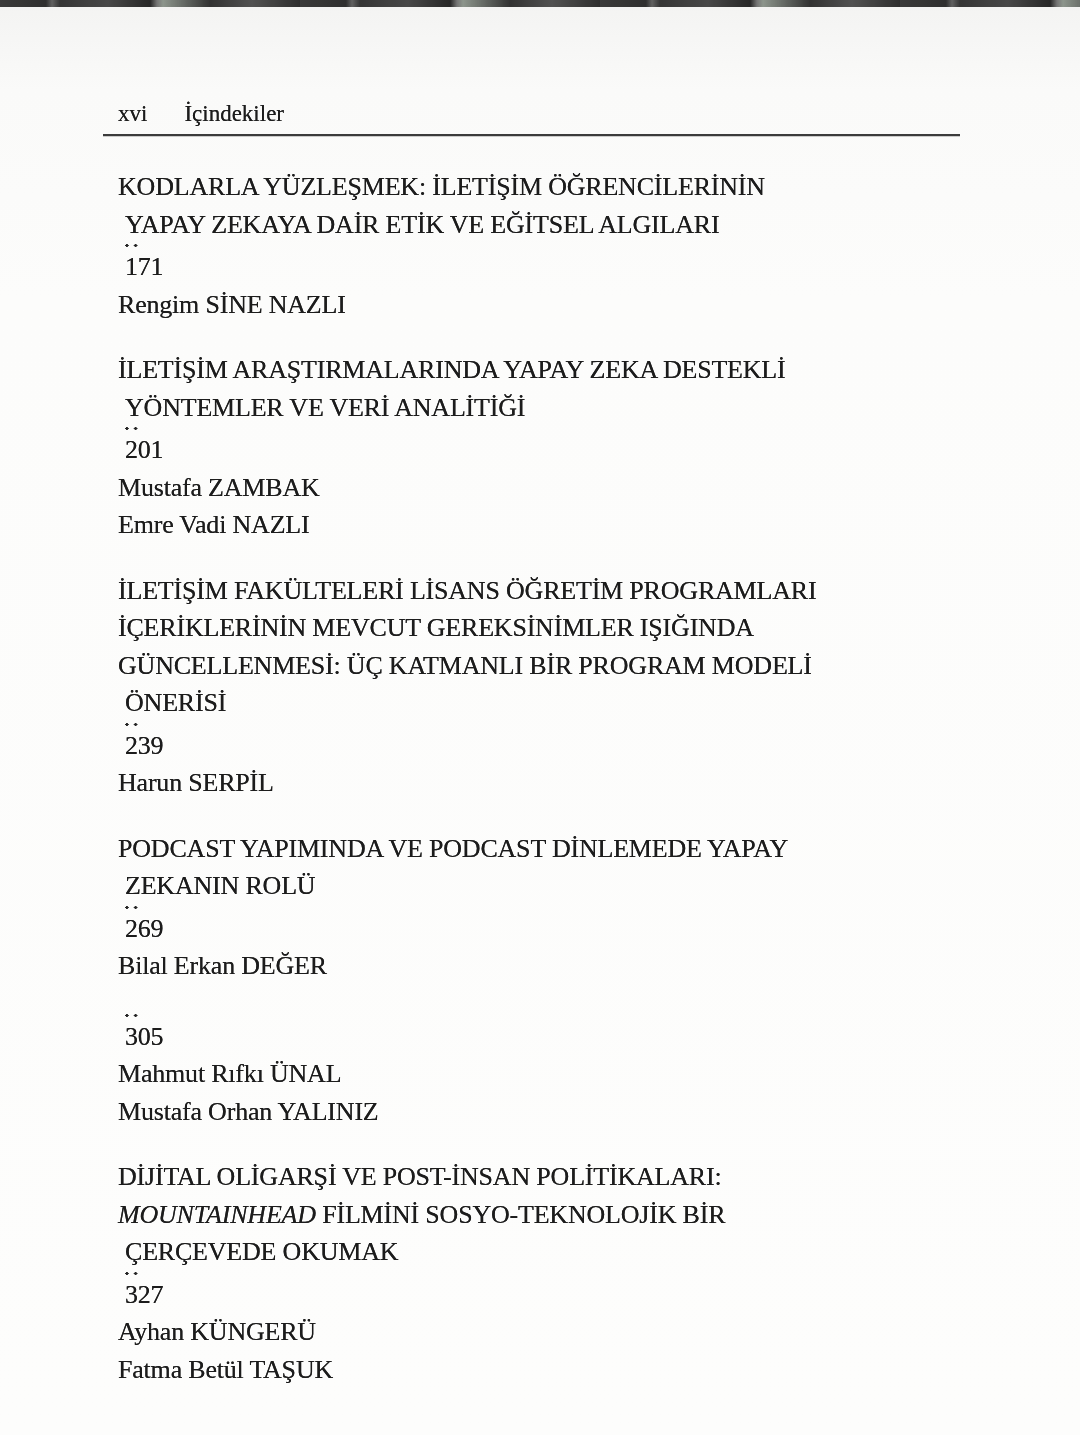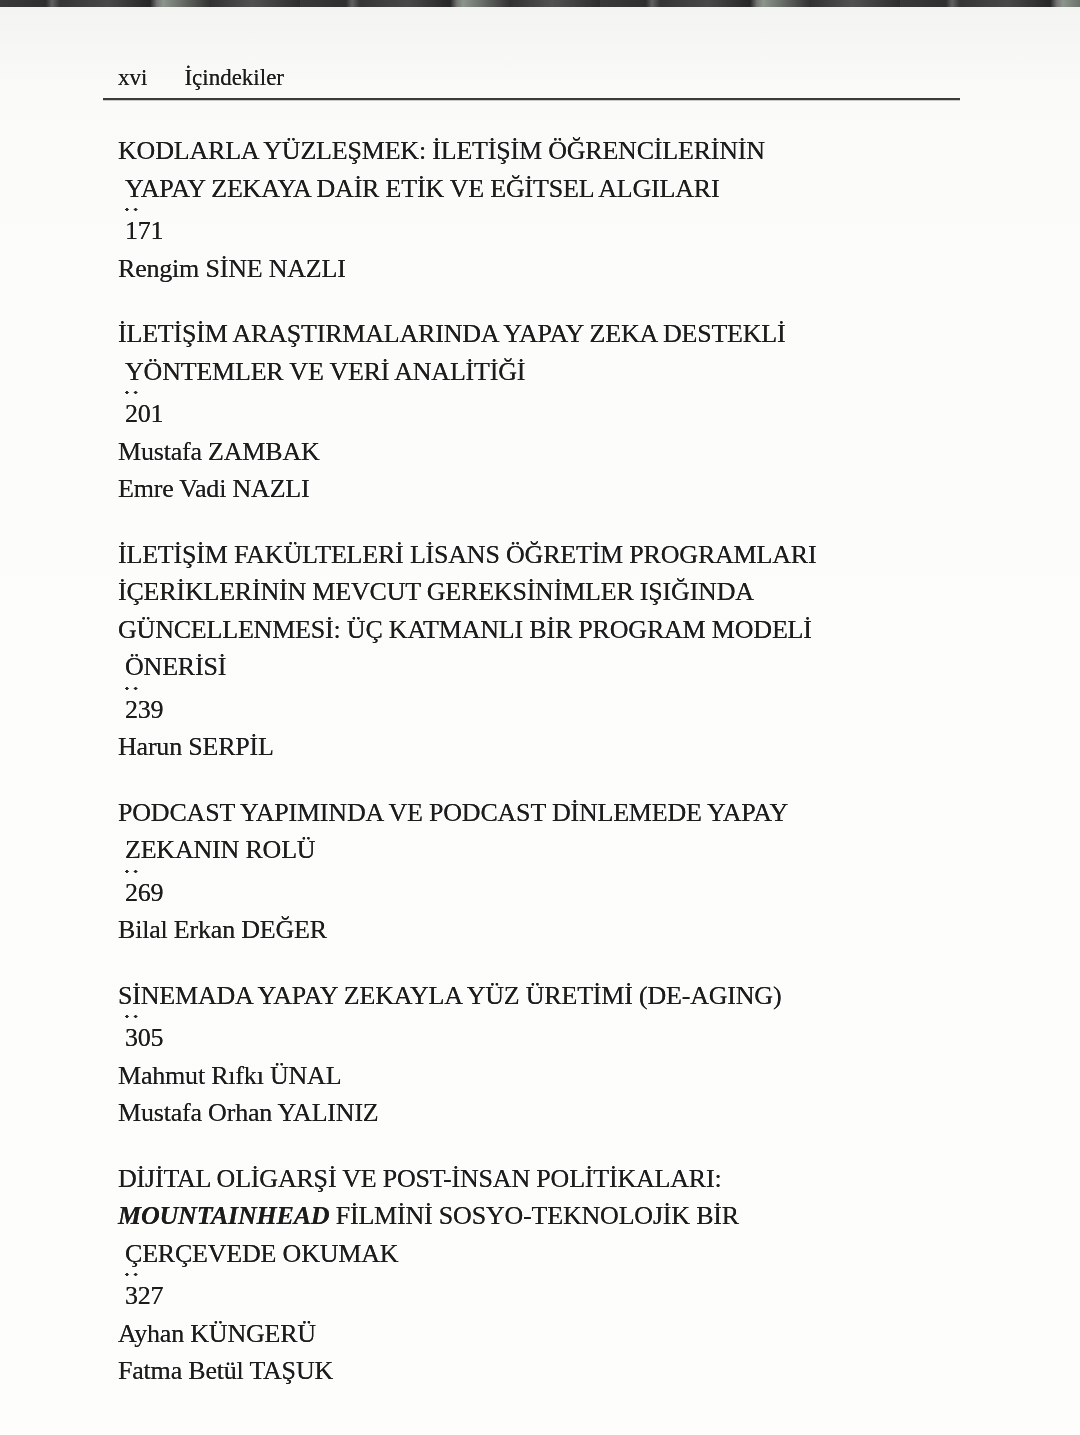--- a/index.html
+++ b/index.html
@@ -25,21 +25,21 @@
       #2b2b2b 0px, #1f1f1f 46px, #555 52px, #262626 60px,
       #3a3a3a 108px, #161616 150px, #6a6a6a 157px, #2328 163px,
       #222 210px, #444 252px, #1d1d1d 300px);
     opacity: .92;
     filter: blur(.4px);
   }
   .page {
     padding: 0 122px 0 118px; 
   }
   .page-header {
-    margin-top: 64px;
+    margin-top: 100px;
     font-size: 23px;
     line-height: 28px;
     display: flex;
     align-items: baseline;
     text-shadow: 0 0 .4px rgba(20,20,20,.85);
   }
   .folio { }
   .header-title { margin-left: 37px; text-align: right; }
   .header-rule {
     border: 0;
@@ -71,21 +71,21 @@
     background-repeat: repeat-x;
   }
   .page-num { flex: 0 0 auto; text-align: center; }
   .authors { }
   .author {
     font-size: 26px;
     line-height: 37.5px;
     letter-spacing: -0.2px;
     text-shadow: 0 0 .45px rgba(15,15,15,.8);
   }
-  .italic { font-style: italic; font-weight: bold; }
+  .italic { font-style: italic; }
 </style>
 </head>
 <body>
 
 <div class="scan-bar"></div>
 
 <div class="page">
   <div class="page-header">
     <span class="folio">xvi</span>
     <span class="header-title">İçindekiler</span>
@@ -147,21 +147,20 @@
             <span class="page-num">269</span>
           </div>
         </div>
     <div class="authors">
           <div class="author">Bilal Erkan DEĞER</div>
         </div>
   </div>
 
   <div class="entry">
     <div class="entry-title">
-          <div class="title-line"><span class="title-text"><span>SİNEMADA YAPAY ZEKAYLA YÜZ ÜRETİMİ (DE-AGING)</span></span></div>
           <div class="title-line leader-line">
             <span class="leader"></span>
             <span class="page-num">305</span>
           </div>
         </div>
     <div class="authors">
           <div class="author">Mahmut Rıfkı ÜNAL</div>
           <div class="author">Mustafa Orhan YALINIZ</div>
         </div>
   </div>

